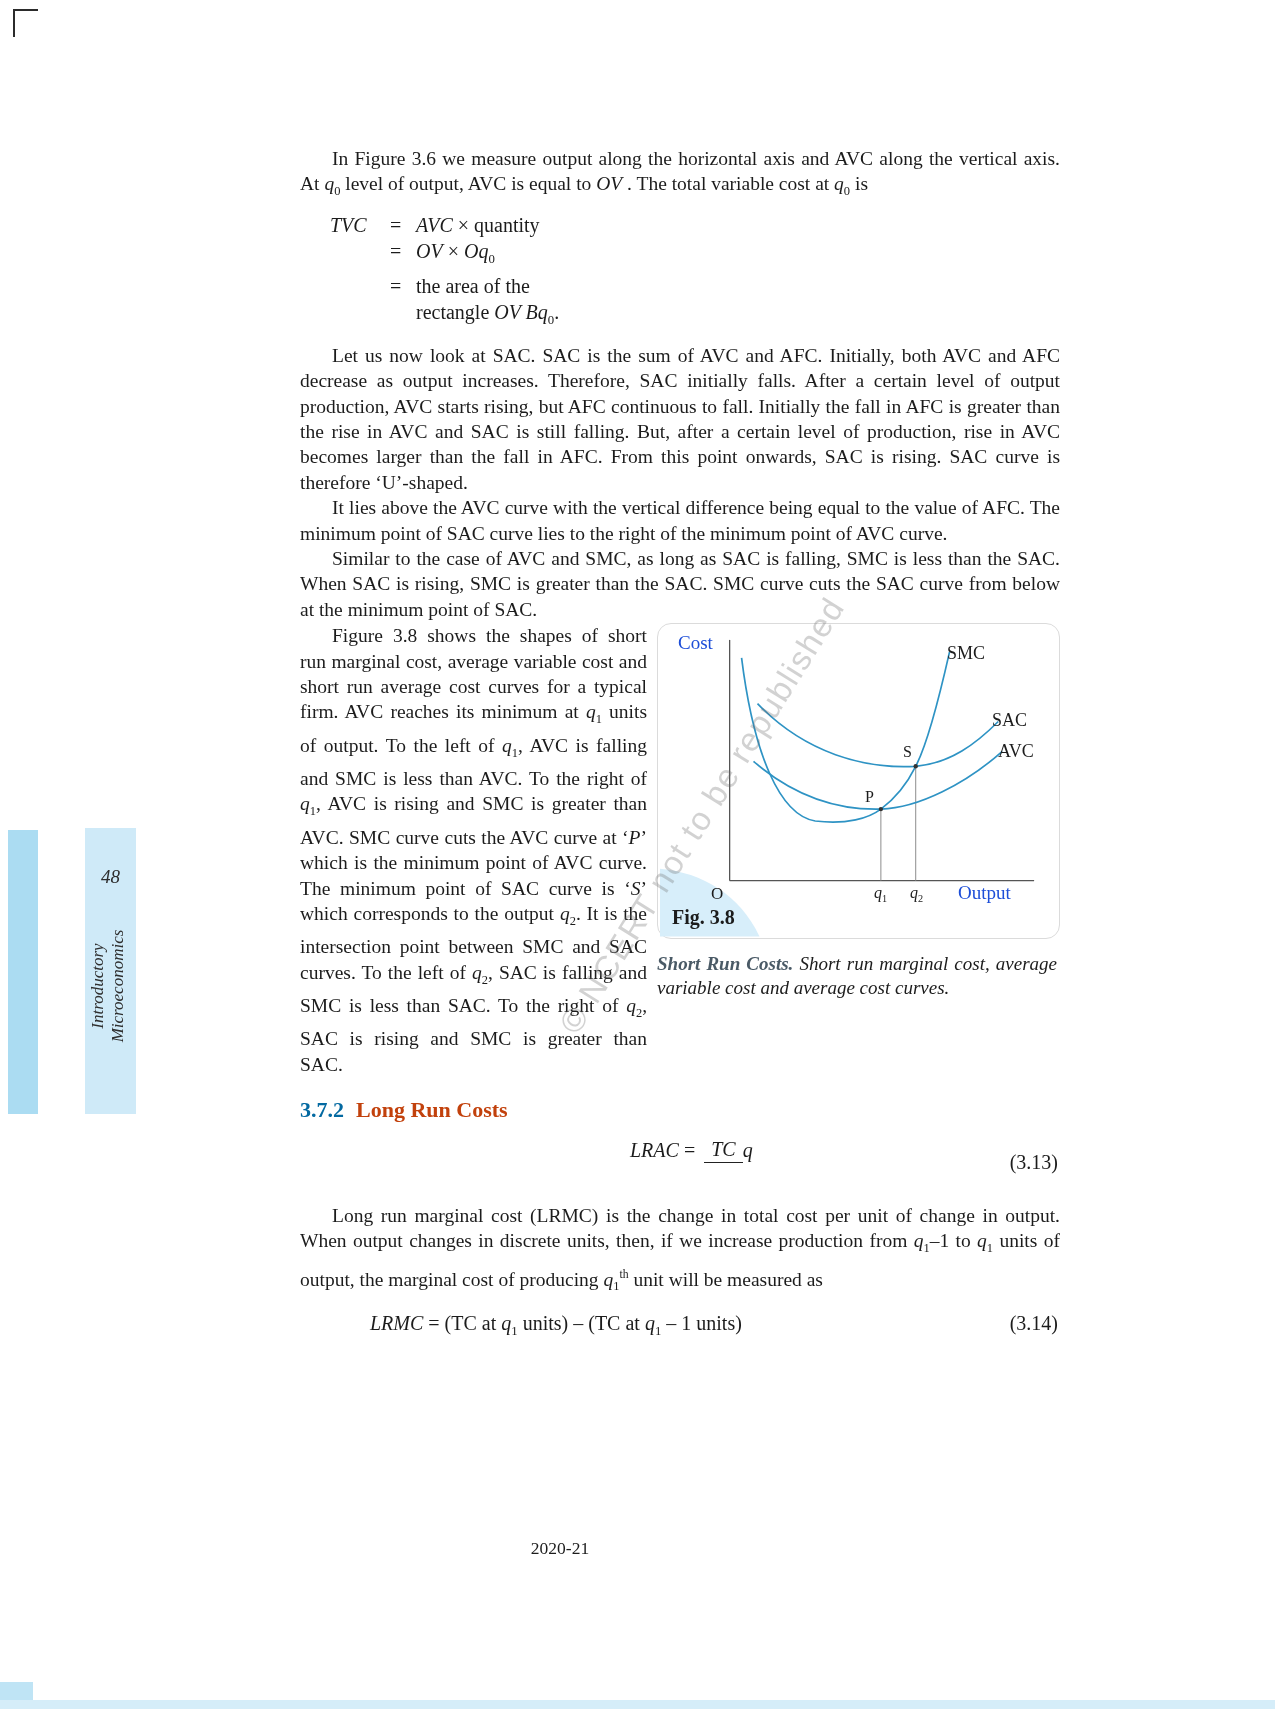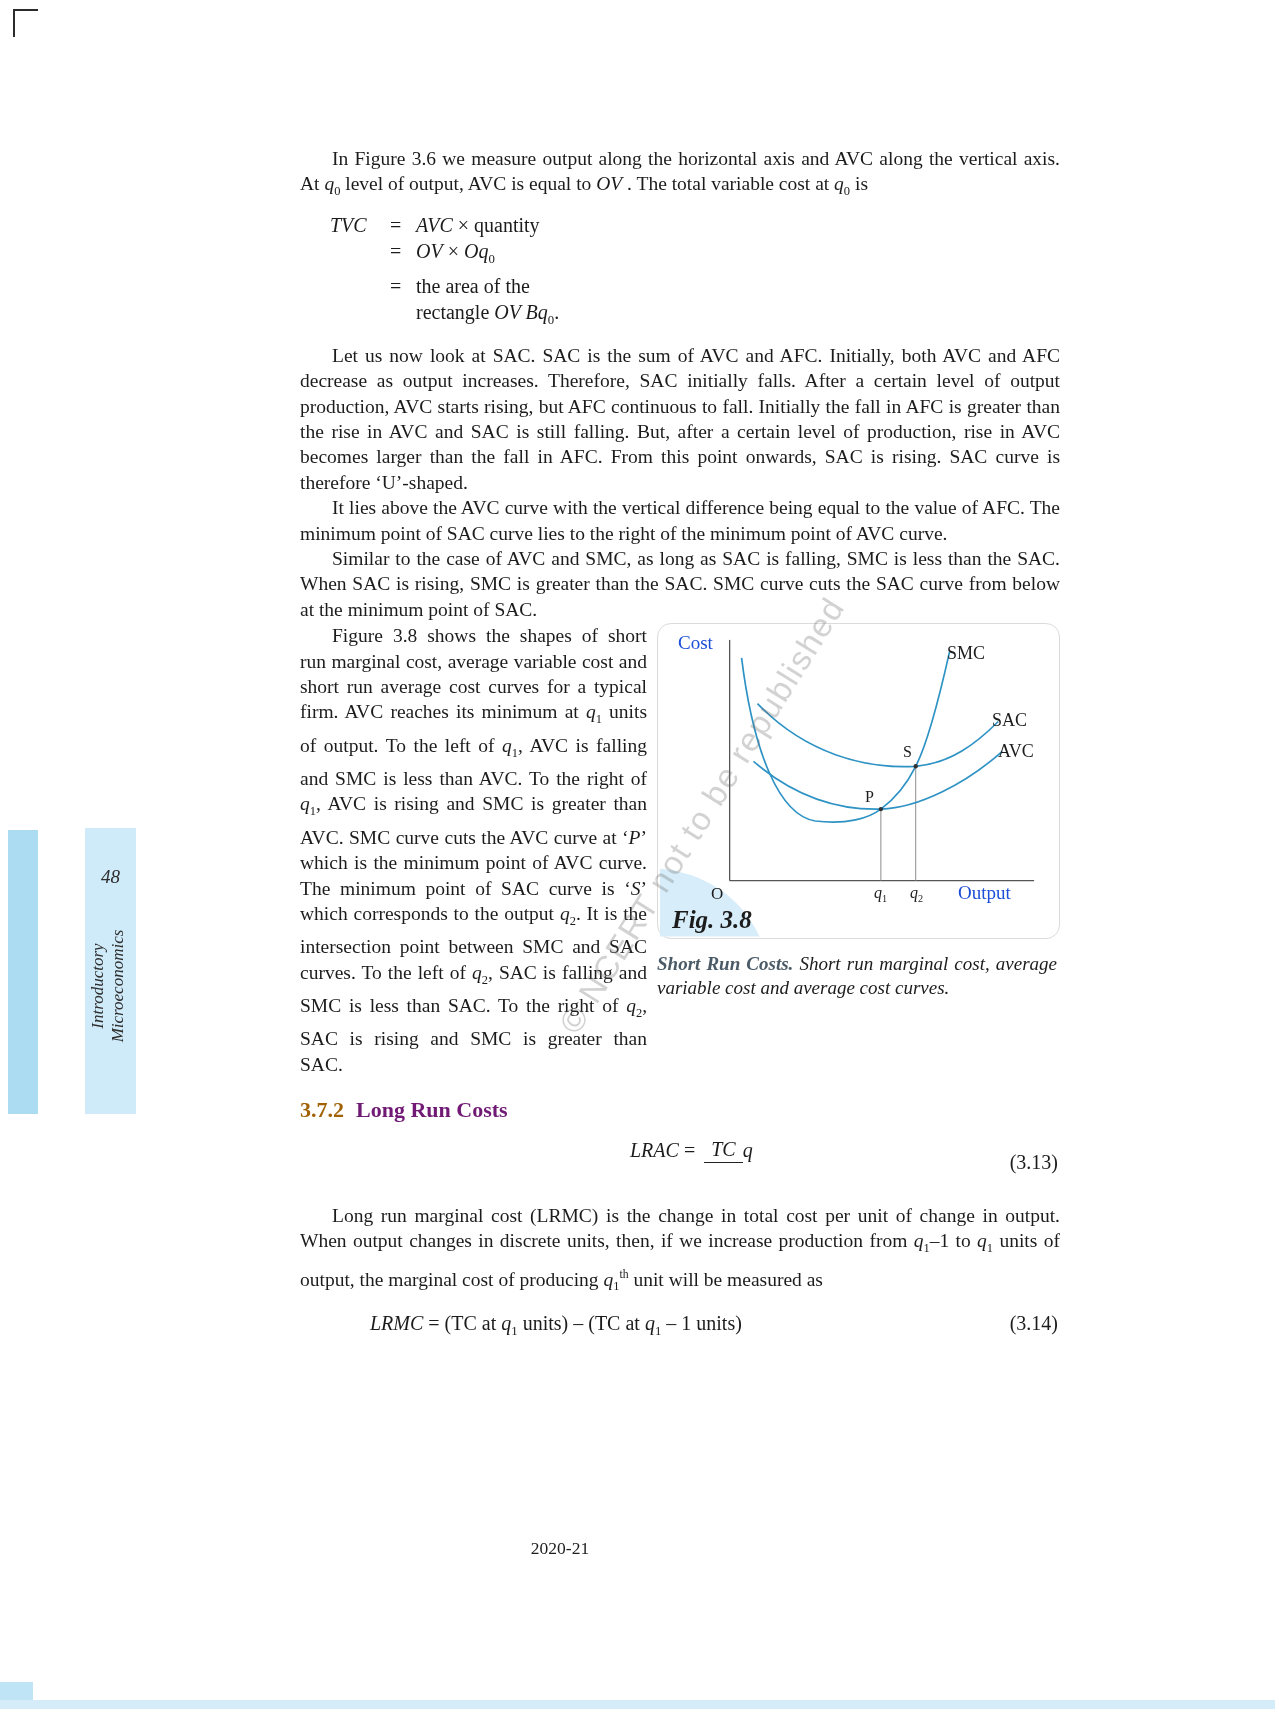--- a/index.html
+++ b/index.html
@@ -45,34 +45,34 @@
 
   
   .fig-section { display:flex; margin-top:1px; }
   .fig-text-col { width:347px; }
   .fig-col { width:403px; margin-left:10px; }
   .fig-frame { position:relative; width:403px; height:316px;
     border:1.6px solid #dbdbdb; border-radius:14px; background:#fff; }
   .fig-frame svg { position:absolute; inset:0; }
   .fig-lab { position:absolute; font-size:17px; color:#1c1c1c; white-space:nowrap; }
   .fig-lab.blue { color:#1d4ed8; font-size:19px; }
-  .fig-caption-label { position:absolute; left:14px; top:282px; font-weight:bold; font-style:italic; font-size:25px; }
+  .fig-caption-label { position:absolute; left:14px; top:282px; font-weight:bold; font-size:20px; }
   .fig-caption { margin-top:13px; width:400px; font-style:italic; font-size:19px; line-height:24px; text-align:justify; }
   .fig-caption .cap-title { font-weight:bold; color:#4a5a66; }
 
   
   .watermark { position:absolute; left:455px; top:808px; width:480px; text-align:center;
     transform:rotate(-58deg); font-family:"Liberation Sans", sans-serif;
     font-size:33px; letter-spacing:1.5px; color:rgba(105,105,105,0.30);
     white-space:nowrap; pointer-events:none; z-index:6; }
 
   
   .sec-heading { margin:20px 0 8px 0; font-size:22px; font-weight:bold; }
-  .sec-num { color:#a16207; margin-right:12px; }
-  .sec-title { color:#701a75; }
+  .sec-num { color:#0369a1; margin-right:12px; }
+  .sec-title { color:#c2410c; }
 
   
   .eq13 { position:relative; height:62px; margin:12px 0 6px 0; }
   .eq13 .formula { position:absolute; left:330px; top:2px; font-size:20px; display:flex; align-items:center; }
   .frac { display:inline-flex; flex-direction:row; align-items:center; margin-left:9px; line-height:24px; }
   .frac .num { padding:0 7px 1px 7px; border-bottom:1.4px solid #222; }
   .eq-number { position:absolute; right:2px; font-size:20px; }
   .eq13 .eq-number { top:16px; }
   .eq14 { position:relative; margin:12px 0 0 0; font-size:20px; }
   .eq14 .formula { margin-left:70px;margin-top:26px; }

